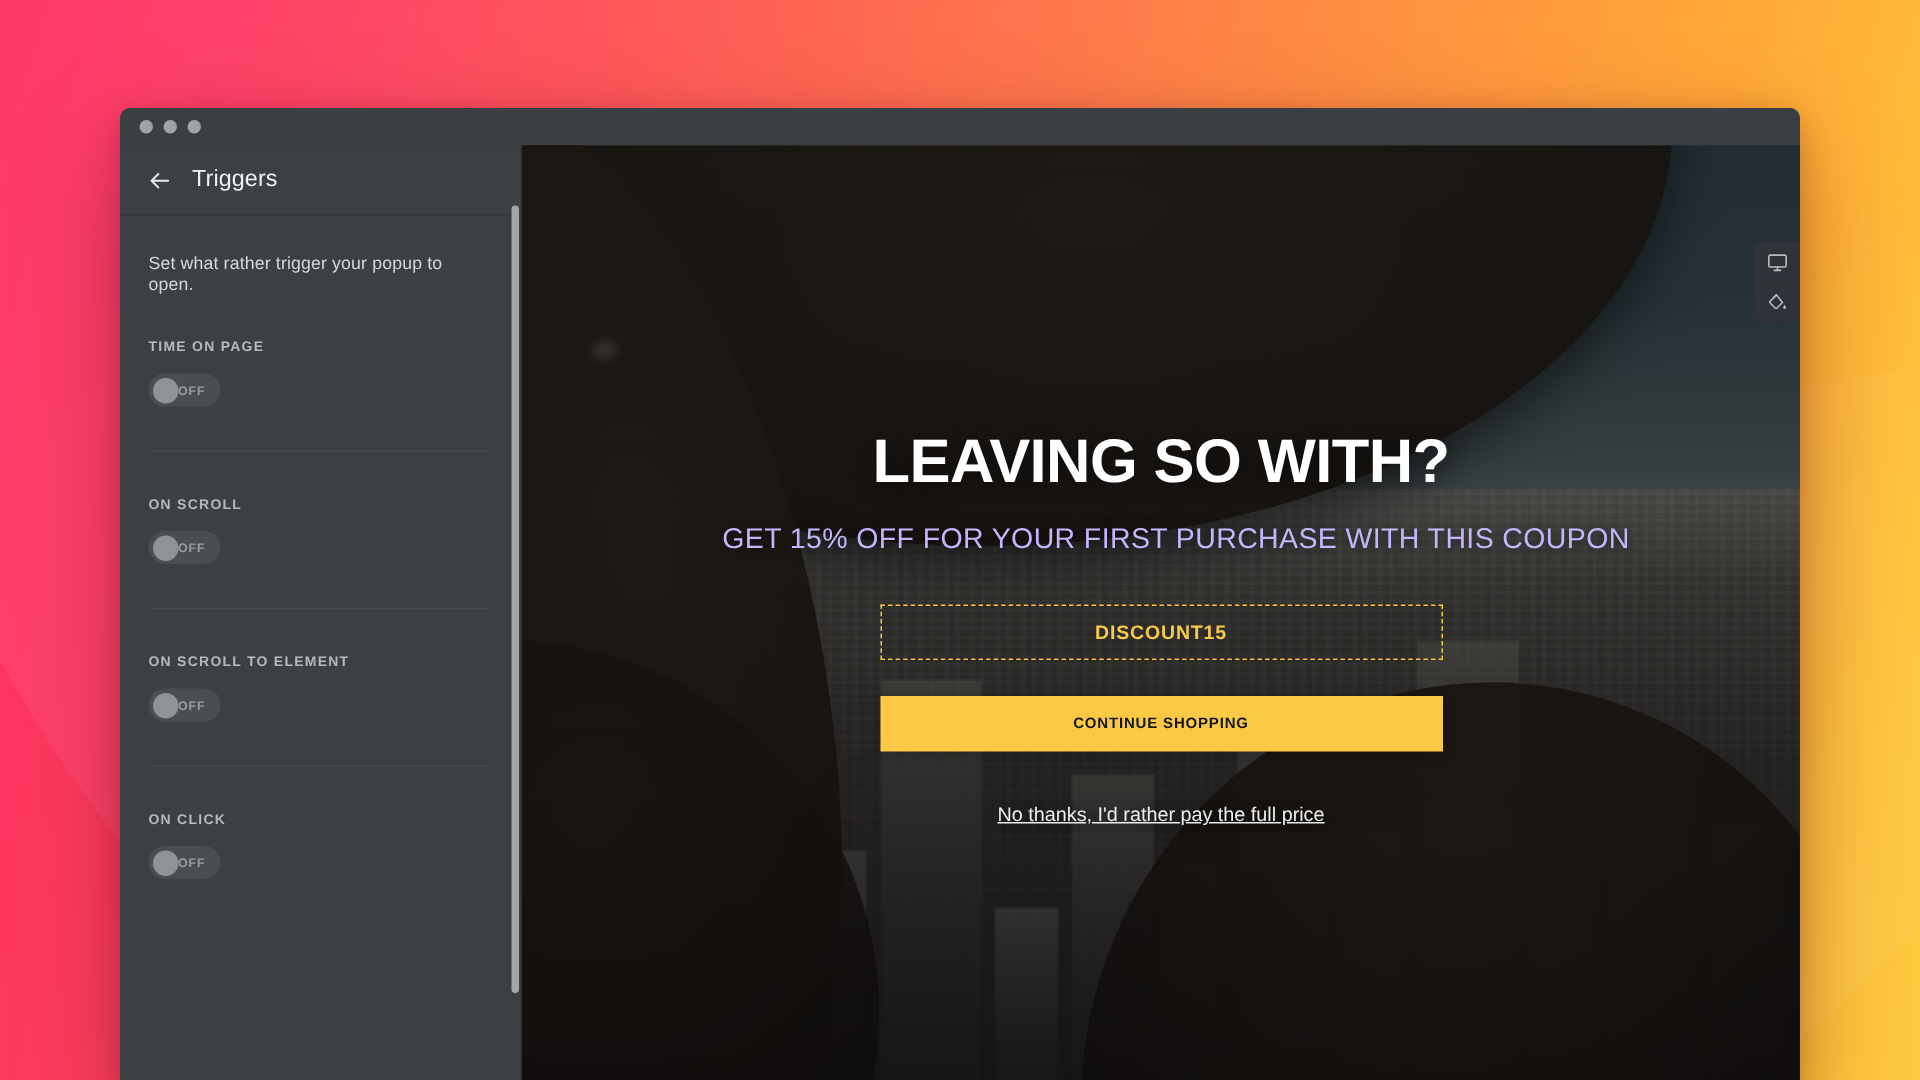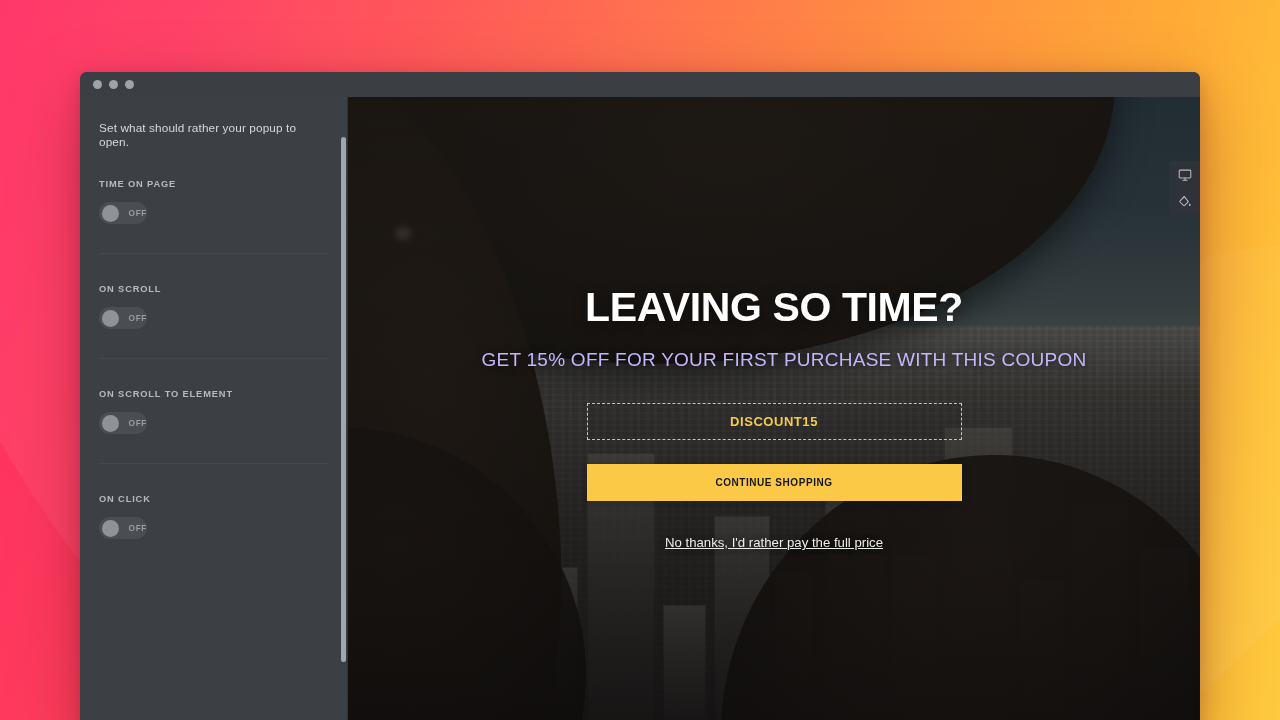--- a/index.html
+++ b/index.html
@@ -121,21 +121,21 @@
   .toggle .knob {
     position:absolute; width:17px; height:17px; border-radius:50%;
     top:2.5px;
   }
   .toggle.on .knob { right:3px; background:#ffffff; box-shadow:0 1px 2px rgba(0,0,0,.4); }
   .toggle.off .knob { left:3px; background:#8f9398; }
   .toggle .tlabel {
     font-size:8.3px; font-weight:700; letter-spacing:.6px;
   }
   .toggle.on .tlabel { color:#ffffff; margin-left:9px; }
-  .toggle.off .tlabel { color:#9a9ea3; }
+  .toggle.off .tlabel { color:#9a9ea3; margin-right:10px; }
 
   
   #sidebar-scrollbar-track {
     position:absolute; right:0px; top:0; width:7px; height:100%;
     background:transparent;
   }
   #sidebar-scrollbar-thumb {
     position:absolute; right:1px; top:40px;
     width:5px; height:525px; border-radius:3px;
     background:rgba(226,228,230,0.62);
@@ -299,23 +299,32 @@
   <div id="titlebar">
     <span class="dot"></span>
     <span class="dot"></span>
     <span class="dot"></span>
   </div>
 
   <div id="window-body">
 
     <div id="sidebar">
 
+      <div id="sidebar-header">
+        <span id="back-arrow">
+          <svg viewBox="0 0 16 16" fill="none" stroke="currentColor" stroke-width="1.35" stroke-linecap="round" stroke-linejoin="round">
+            <path d="M14 8H2.5"></path>
+              <path d="M7 3.2 2.2 8 7 12.8"></path>
+          </svg>
+        </span>
+        <span id="panel-title">Triggers</span>
+      </div>
 
       <div id="sidebar-scroll">
-        <div id="sidebar-desc">Set what should rather your popup to open.</div>
+        <div id="sidebar-desc">Set what rather trigger your popup to open.</div>
 
 
         <div class="trigger-block">
           <div class="trigger-label">TIME ON PAGE</div>
           <div class="toggle off">
             <span class="knob"></span>
             <span class="tlabel">OFF</span>
           </div>
           <div class="trigger-divider"></div>
         </div>
@@ -380,21 +389,21 @@
           <div id="frame-top"></div>
           <div id="frame-bridge"></div>
           <div id="frame-arm"></div>
           <div id="frame-arm2"></div>
           <div id="highlight-dot"></div>
         </div>
         <div id="scrim"></div>
       </div>
 
       <div id="popup">
-        <div id="popup-headline">LEAVING SO TIME?</div>
+        <div id="popup-headline">LEAVING SO WITH?</div>
         <div id="popup-sub">GET 15% OFF FOR YOUR FIRST PURCHASE WITH THIS COUPON</div>
 
         <div id="coupon-box">
           <span id="coupon-code">DISCOUNT15</span>
         </div>
 
         <div id="cta-button">
           <span id="cta-label">CONTINUE SHOPPING</span>
         </div>
 

